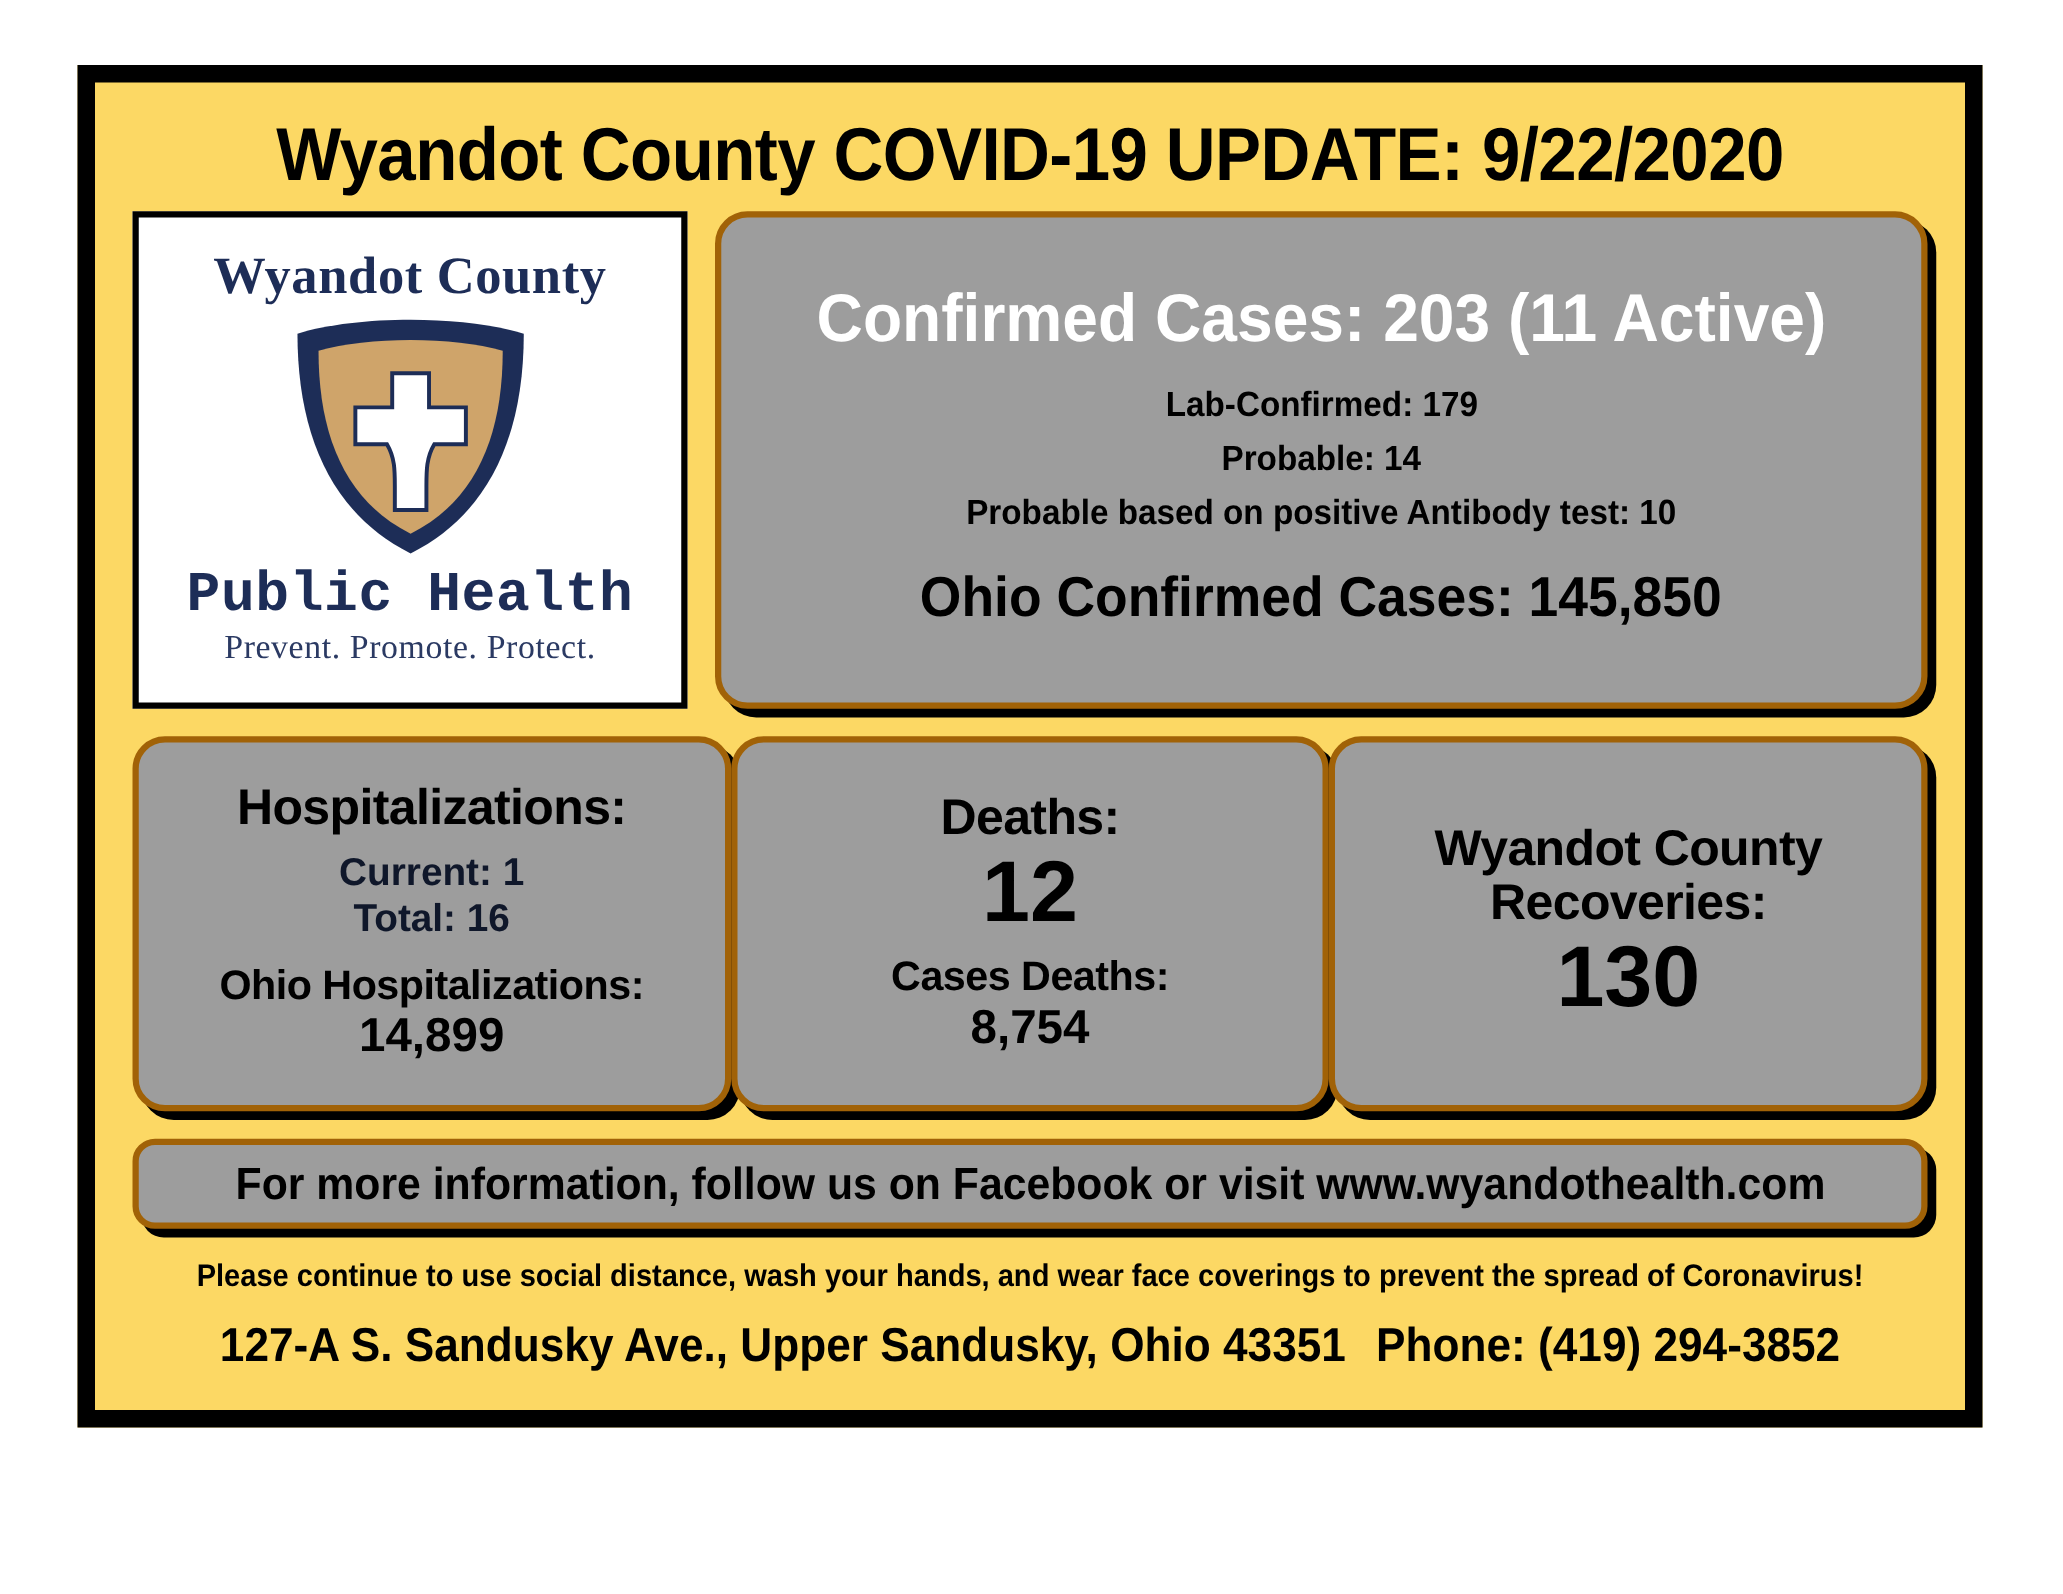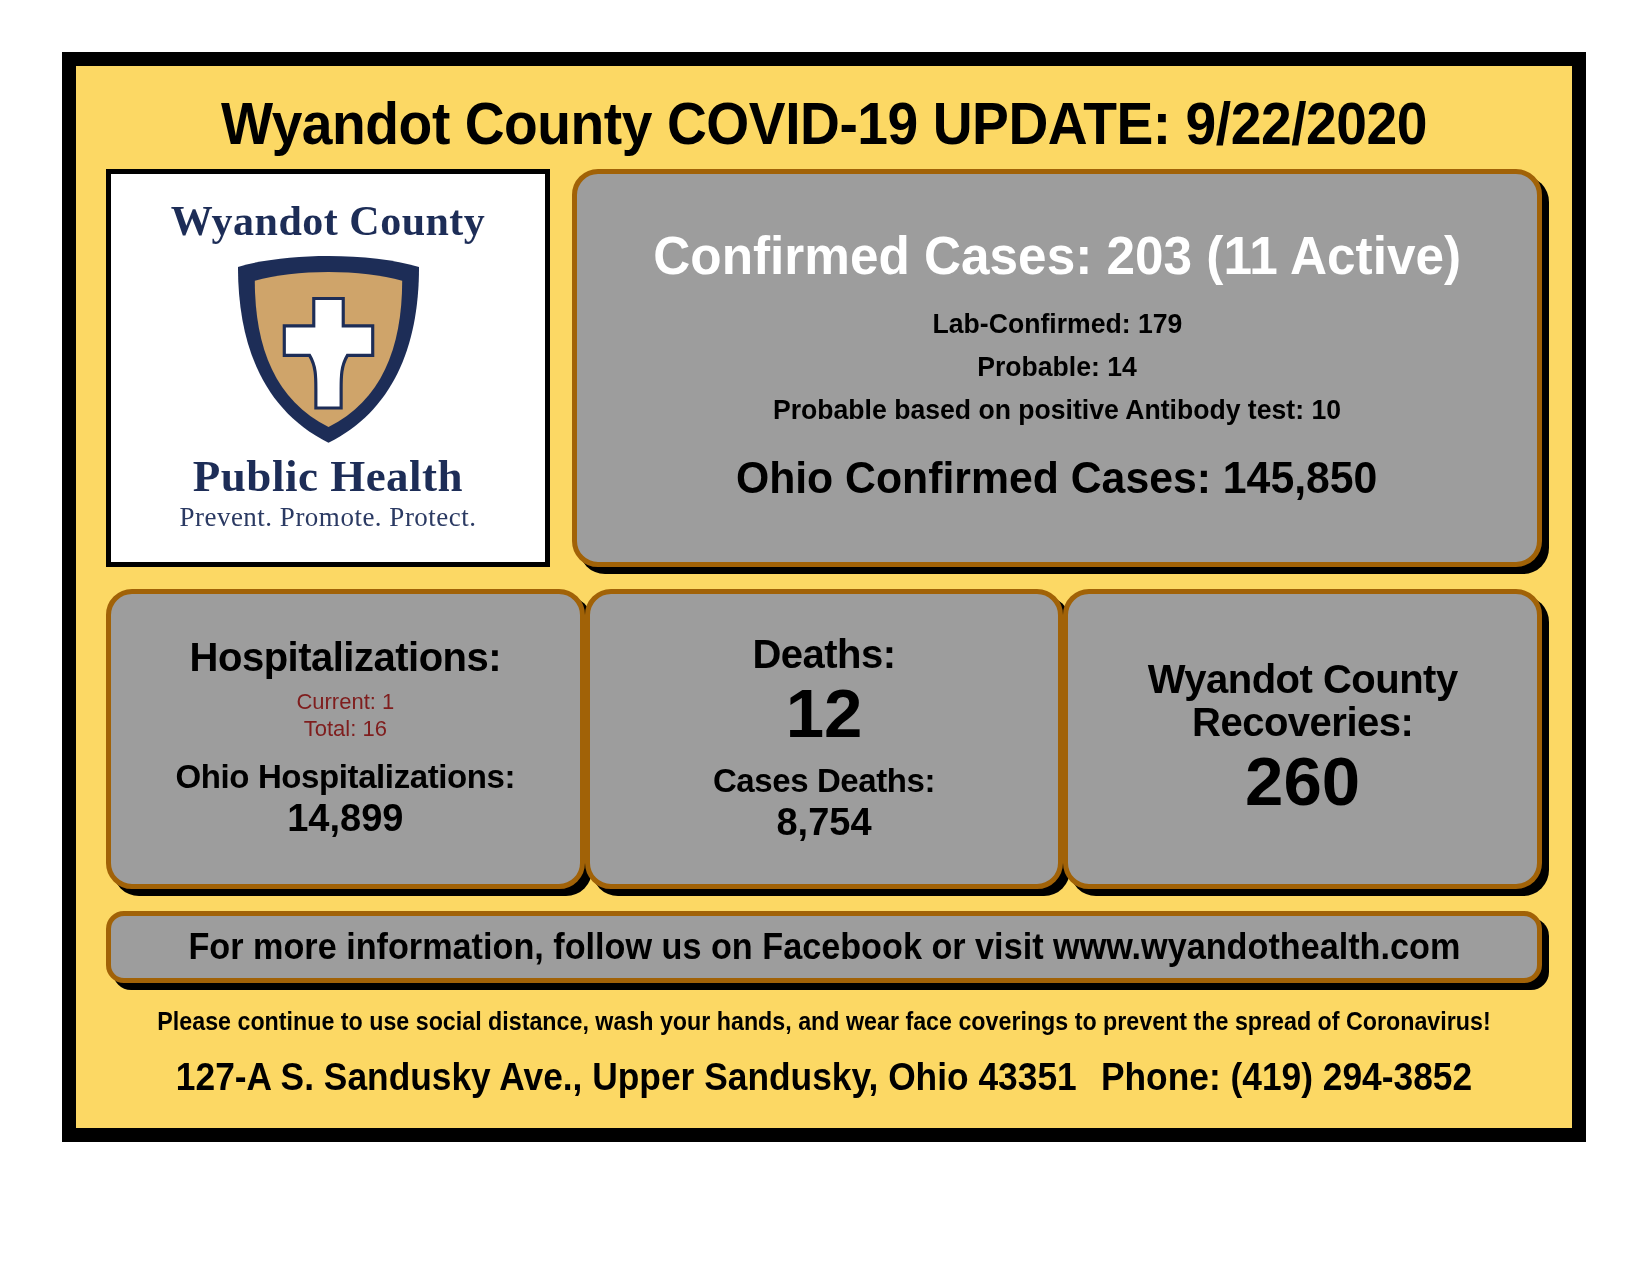--- a/index.html
+++ b/index.html
@@ -88,21 +88,21 @@
     letter-spacing: 0.5px;
     line-height: 1;
     margin-bottom: 2px;
   }
   .shield-wrap {
     width: 215px;
     height: 200px;
     margin: 4px 0 6px 0;
   }
   .logo-bottom-text {
-    font-family: Liberation Serif, serif;
+    font-family: Liberation Mono, monospace;
     font-weight: bold;
     font-size: 45px;
     color: #1d2d57;
     line-height: 1;
     letter-spacing: 0.5px;
   }
   .logo-tagline {
     font-family: "Liberation Serif", serif;
     font-size: 27px;
     color: #2b3a63;
@@ -166,23 +166,23 @@
   .mid-h {
     font-family: "Liberation Sans", sans-serif;
     font-weight: bold;
     font-size: 40px;
     color: #000000;
     line-height: 1.08;
     letter-spacing: -0.5px;
   }
   .mid-small {
     font-family: "Liberation Sans", sans-serif;
-    font-weight: normal;
-    font-size: 22px;
-    color: #7f1d1d;
+    font-weight: bold;
+    font-size: 31px;
+    color: #0f172a;
     line-height: 1.2;
   }
   .mid-label {
     font-family: "Liberation Sans", sans-serif;
     font-weight: bold;
     font-size: 33px;
     color: #000000;
     line-height: 1.15;
     letter-spacing: -0.4px;
   }
@@ -294,21 +294,21 @@
         <div class="mid-h">Deaths:</div>
         <div class="mid-big">12</div>
         <div class="sp-8"></div>
         <div class="mid-label">Cases Deaths:</div>
         <div class="mid-num">8,754</div>
       </div>
 
       <div class="card mid-card">
         <div class="mid-h">Wyandot County</div>
         <div class="mid-h">Recoveries:</div>
-        <div class="mid-big">260</div>
+        <div class="mid-big">130</div>
       </div>
     </div>
 
     <div class="card info-bar">
       <div class="info-text">For more information, follow us on Facebook or visit www.wyandothealth.com</div>
     </div>
 
     <div class="note">Please continue to use social distance, wash your hands, and wear face coverings to prevent the spread of Coronavirus!</div>
 
     <div class="addr">

